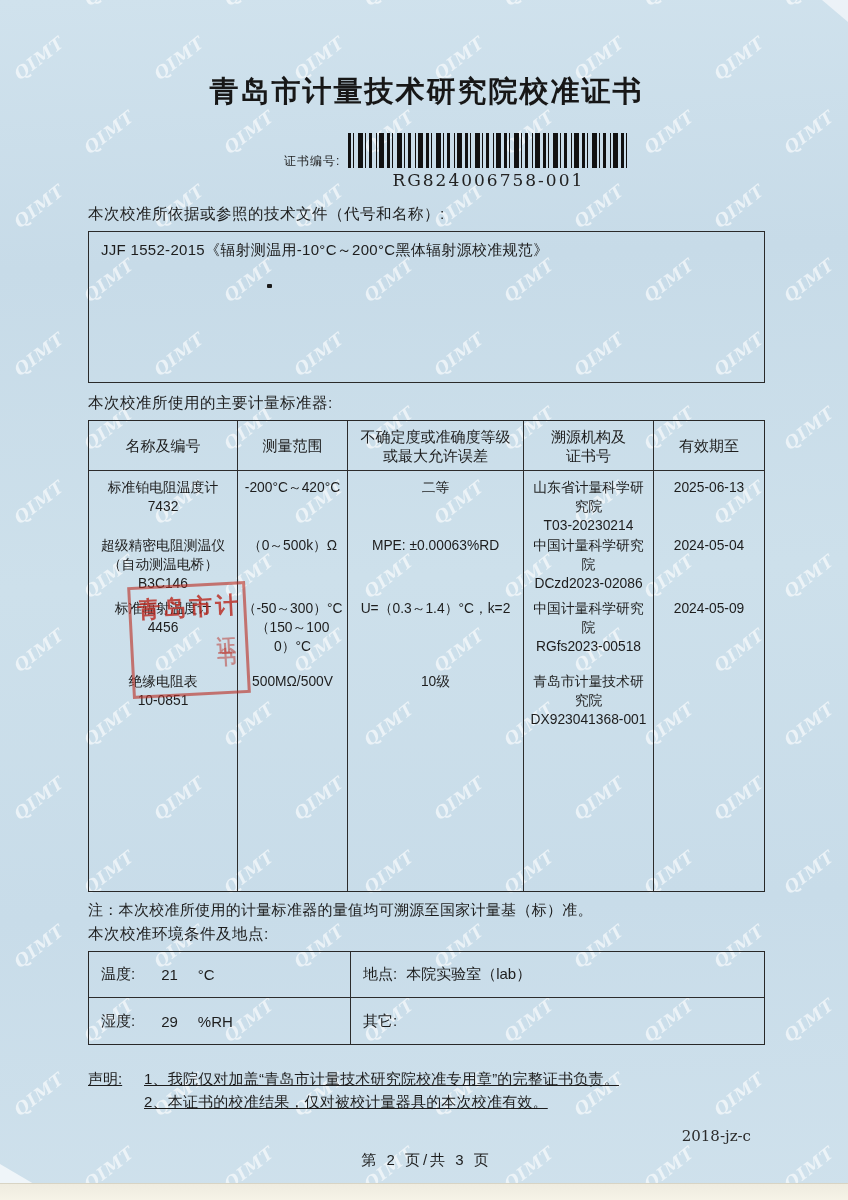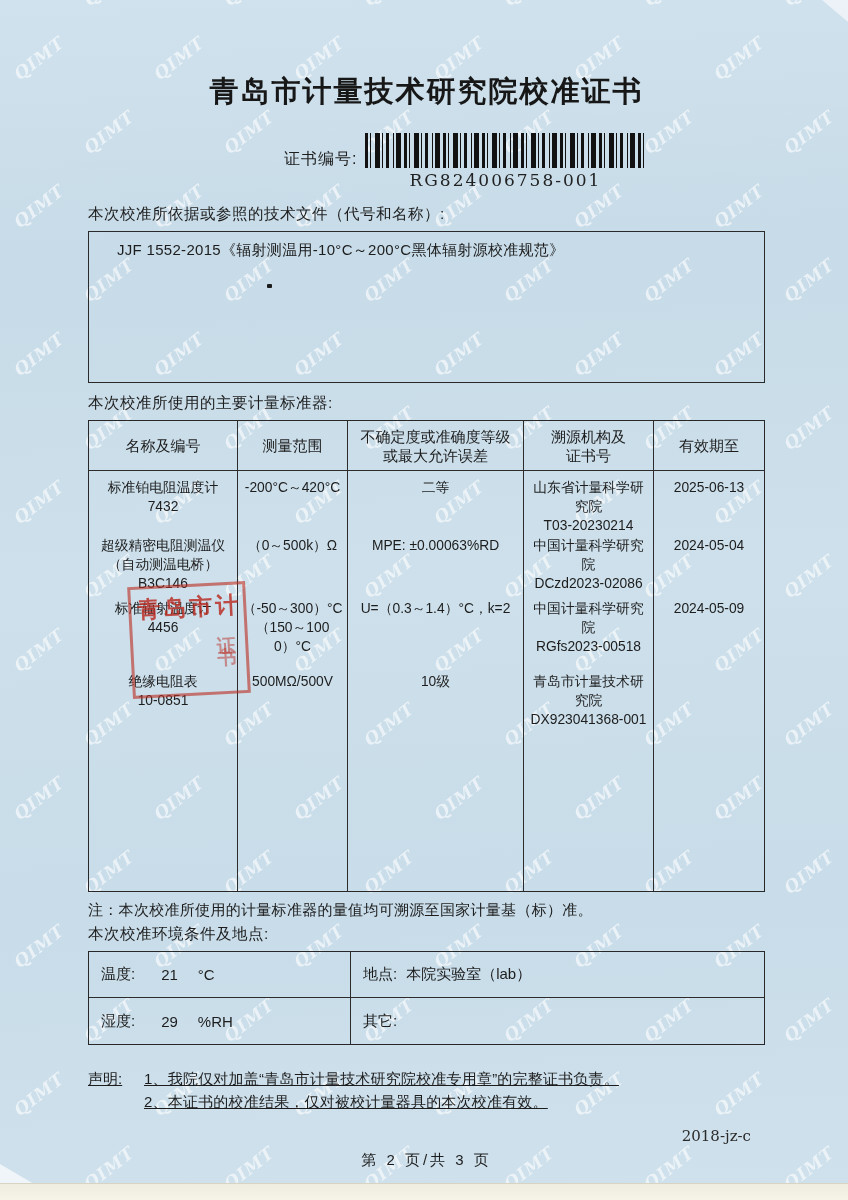--- a/index.html
+++ b/index.html
@@ -15,38 +15,38 @@
     font-size:17px; letter-spacing:1px; color:rgba(255,255,255,.62);
     transform:rotate(-38deg); white-space:nowrap;
   }
   .content{position:absolute; inset:0; z-index:2; padding:58px 83px 0 88px; box-sizing:border-box;}
   h1{
     margin:14px 0 20px; text-align:center; font-size:29px; font-weight:bold;
     letter-spacing:2px; color:#171717;
   }
   
   .certno-row{display:flex; align-items:flex-end; margin:0 0 14px 196px; height:58px;}
-  .certno-label{font-size:16px; padding-bottom:20px; letter-spacing:1px;}
+  .certno-label{font-size:12px; padding-bottom:20px; letter-spacing:1px;}
   .certno-block{display:flex; flex-direction:column; align-items:center; margin-left:8px;}
   .barcode{
     width:280px; height:35px;
     background:repeating-linear-gradient(90deg,
       #121212 0 3px, rgba(0,0,0,0) 3px 5px,
       #121212 5px 6px, rgba(0,0,0,0) 6px 10px,
       #121212 10px 15px, rgba(0,0,0,0) 15px 17px,
       #121212 17px 18px, rgba(0,0,0,0) 18px 21px,
       #121212 21px 24px, rgba(0,0,0,0) 24px 28px,
       #121212 28px 29px, rgba(0,0,0,0) 29px 31px,
       #121212 31px 36px, rgba(0,0,0,0) 36px 39px);
   }
   .certno{font-family:"DejaVu Serif", serif; font-size:17px; letter-spacing:2px; margin-top:2px; color:#222;}
   .section-label{font-size:15.5px; margin:0 0 6px; letter-spacing:.5px;}
   .ref-box{
     position:relative; border:1.6px solid #2a2a2a; height:152px; box-sizing:border-box;
-    padding:9px 28px; font-size:15px; margin-bottom:10px; letter-spacing:.3px;
+    padding:9px 12px; font-size:15px; margin-bottom:10px; letter-spacing:.3px;
   }
   .speck{position:absolute; left:178px; top:52px; width:5px; height:4px; background:#1b1b1b; border-radius:1px;}
   
   .std-table{
     display:grid; grid-template-columns:149px 110px 176px 130px auto; grid-template-rows:50px 420px;
     border:1.7px solid #282828; box-sizing:border-box; margin-top:2px;
   }
   .th{
     border-bottom:1.4px solid #2c2c2c; border-right:1.4px solid #2c2c2c;
     display:flex; align-items:center; justify-content:center; text-align:center;

